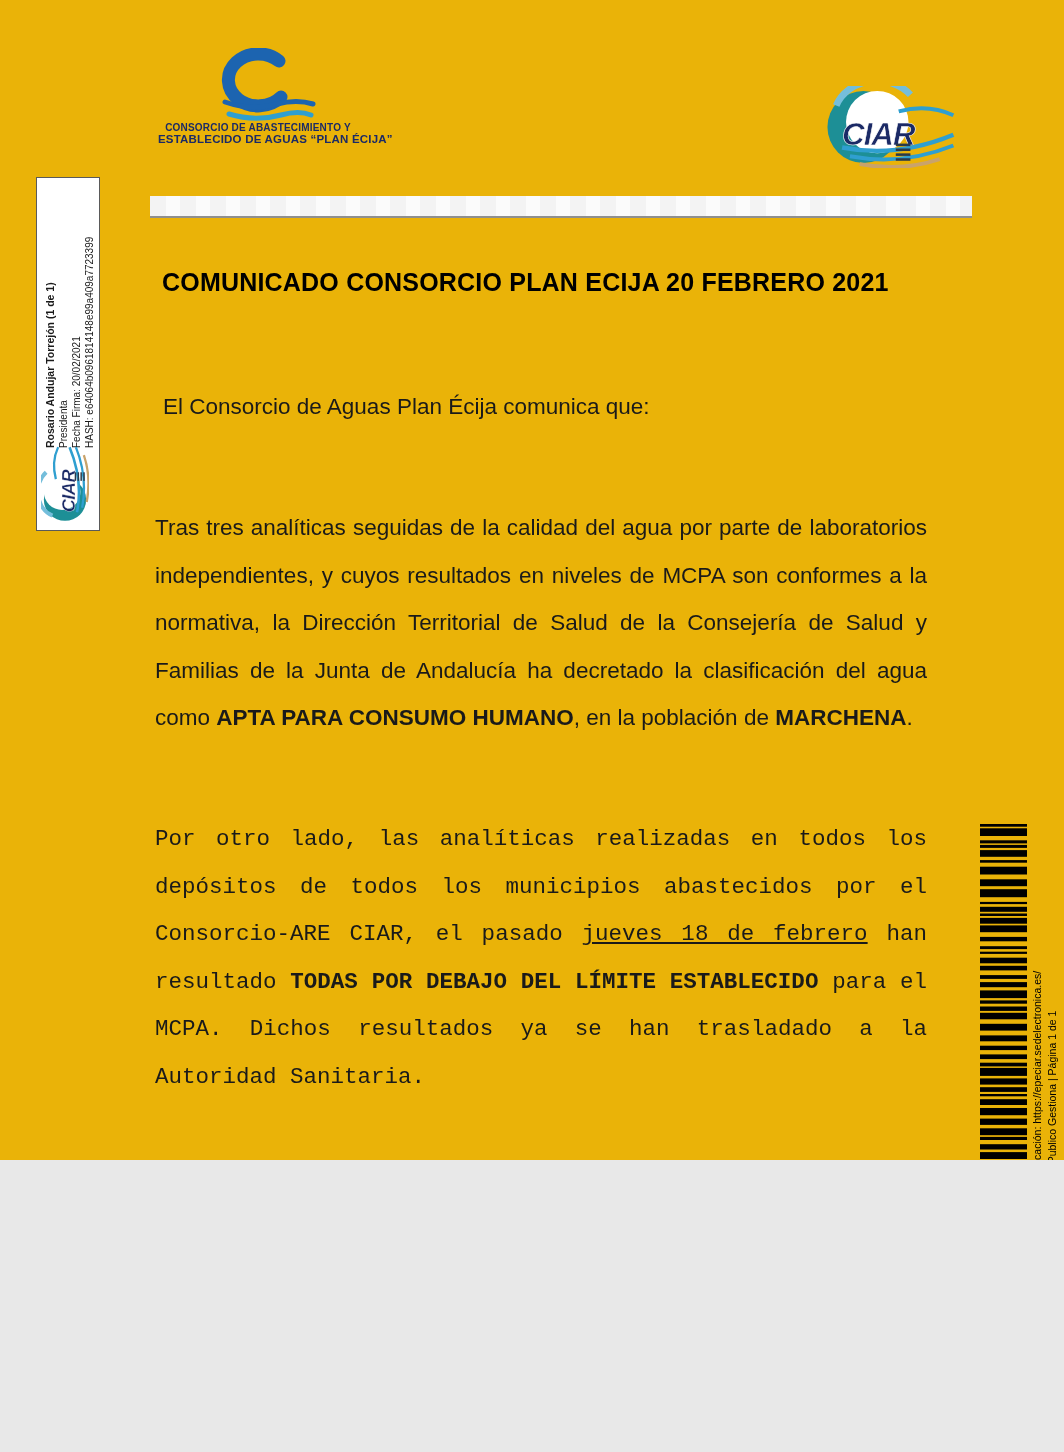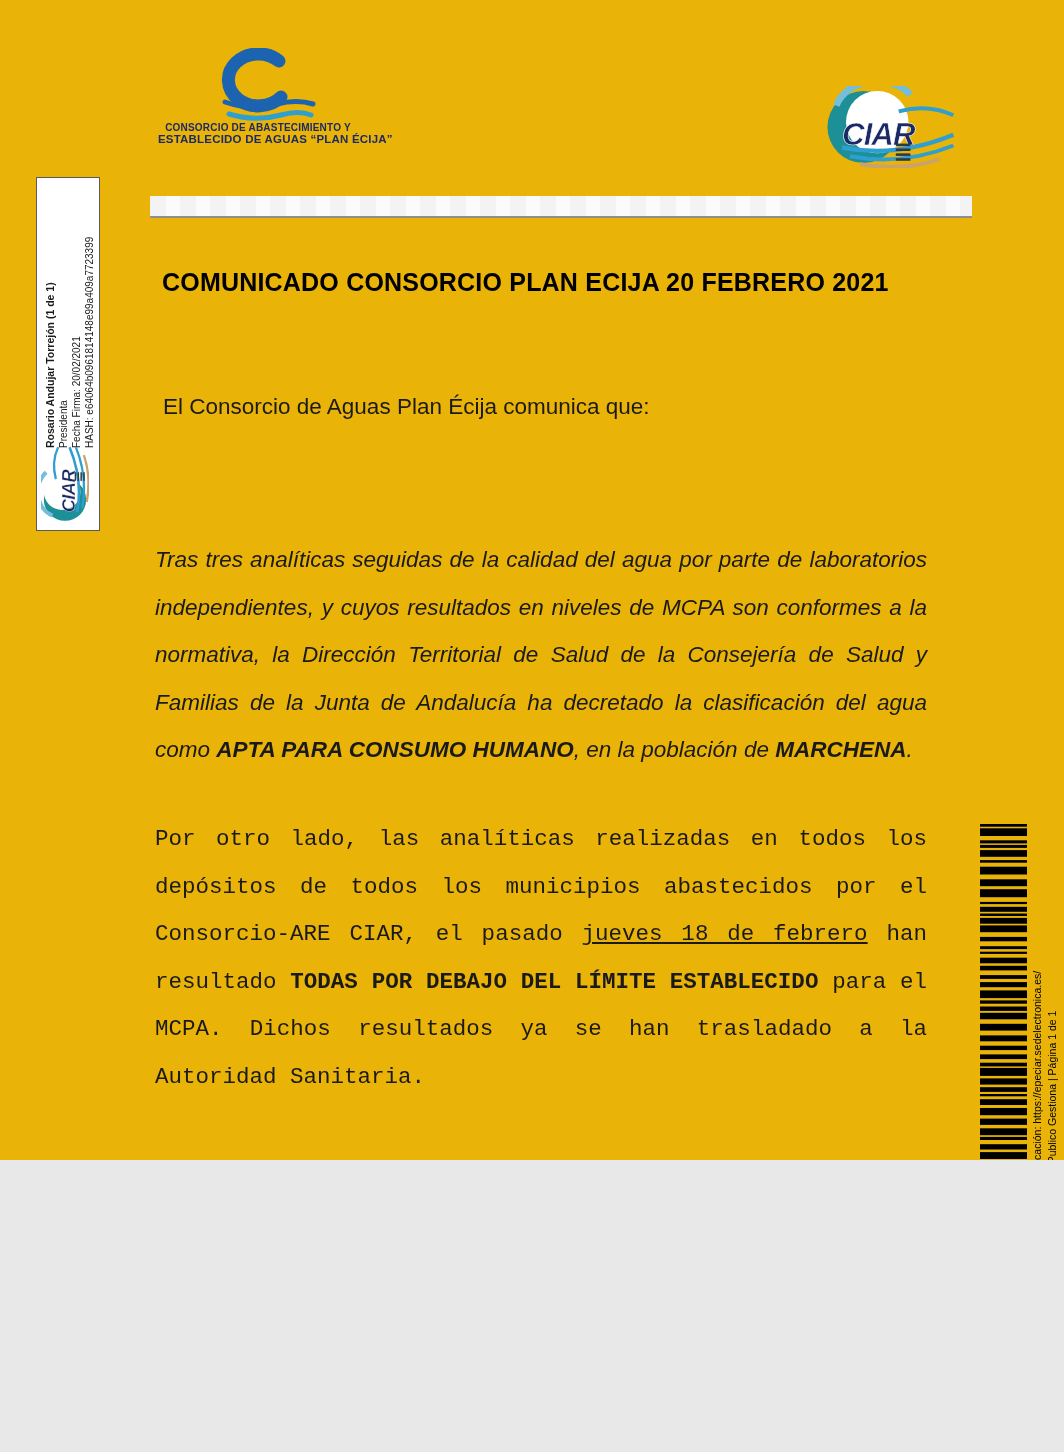--- a/index.html
+++ b/index.html
@@ -29,21 +29,21 @@
   .sig-role,.sig-date,.sig-hash{font-size:10px;}
   .ciar-small{position:absolute;left:4px;top:348px;width:80px;height:48px;
               transform:rotate(-90deg);transform-origin:top left;}
 
   
   .doc-title{position:absolute;left:158px;top:264px;width:772px;margin:4px;
              font-size:25px;font-weight:bold;color:#000;letter-spacing:.2px;}
   .intro{position:absolute;left:155px;top:386px;margin:8px;font-size:22.5px;color:#1a1a1a;}
   .para{position:absolute;left:155px;width:772px;margin:0;font-size:22.5px;line-height:47.5px;
         text-align:justify;color:#1a1a1a;}
-  .p1{top:536px;font-style:italic;}
+  .p1{top:504px;}
   .p2{top:816px;font-family:Liberation Mono, monospace;}
   .para .b{font-weight:bold;}
   .para .u{text-decoration:underline;}
 
   
   .barcode{position:absolute;left:980px;top:824px;width:47px;height:428px;}
   .side-meta{position:absolute;left:1030px;top:1447px;width:557px;font-size:10.5px;line-height:15px;
              white-space:nowrap;color:#000;transform:rotate(-90deg);transform-origin:top left;}
 </style>
 </head>

